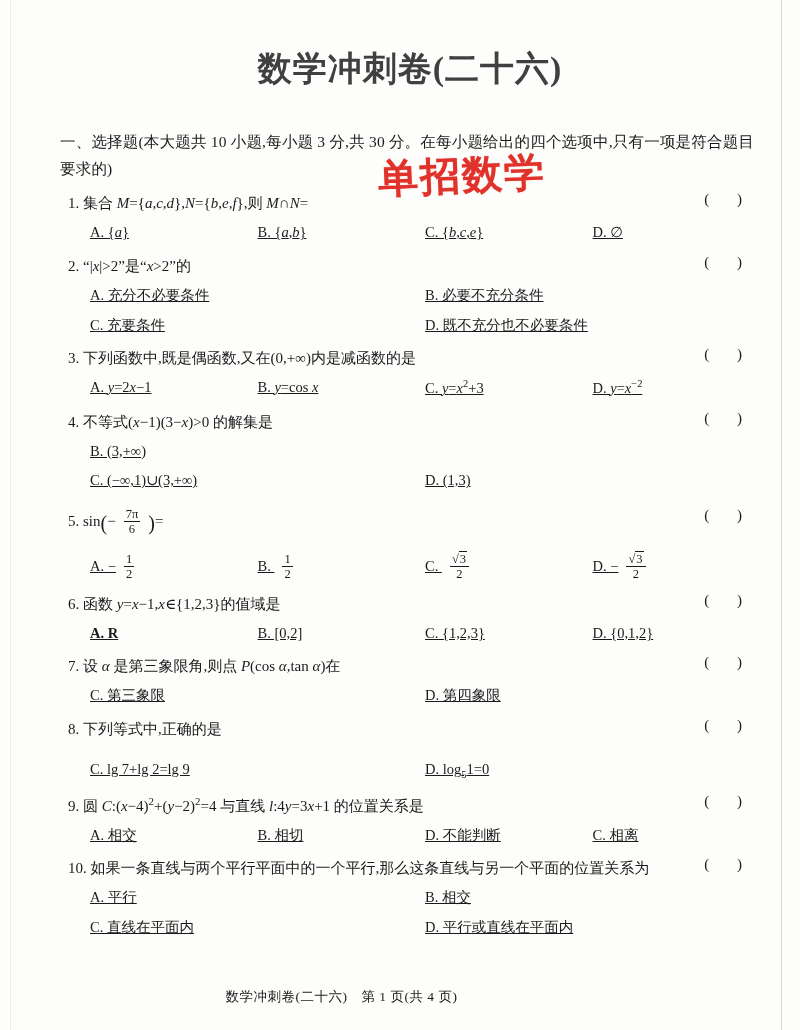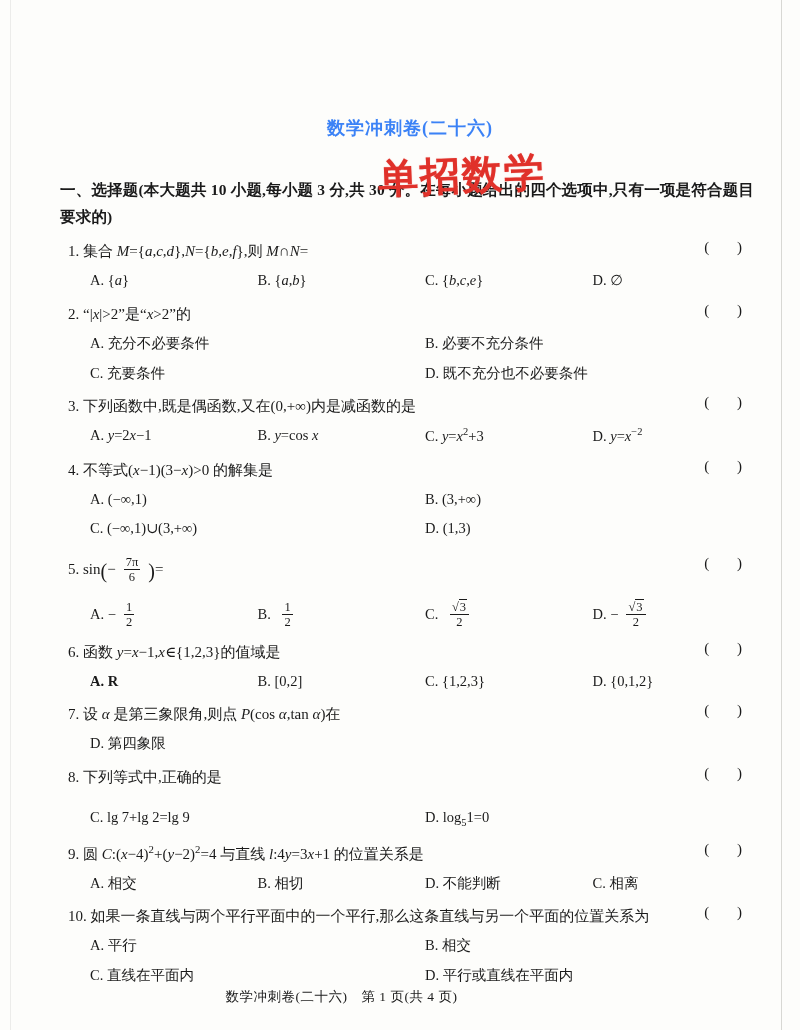--- a/index.html
+++ b/index.html
@@ -36,31 +36,31 @@
     background: #ececea;
   }
   .content {
     position: absolute;
     left: 60px;
     top: 0;
     width: 700px;
   }
   .doc-title {
     text-align: center;
-    font-size: 18px;
+    font-size: 34px;
     font-weight: bold;
     letter-spacing: 1px;
-    margin-top: 116px;
+    margin-top: 46px;
     margin-bottom: 0;
-    color: #3b82f6;
+    color: #404040;
   }
   .section-head {
     margin-top: 36px;
     font-size: 15.5px;
-    font-weight: bold;
+    font-weight: normal;
     line-height: 1.75;
     letter-spacing: 0.2px;
   }
   .stamp {
     position: absolute;
     left: 378px;
     top: 148px;
     font-family: "DejaVu Sans", sans-serif;
     font-size: 40px;
     font-weight: bold;
@@ -84,20 +84,21 @@
     top: 0;
     font-size: 15px;
     letter-spacing: 12px;
   }
   .opts {
     display: flex;
     padding-left: 30px;
     margin-top: 5px;
     font-size: 14.5px;
     line-height: 1.7;
+    text-decoration: underline;
   }
   .opts.c4 > div { width: 25%; }
   .opts.c2 > div { width: 50%; }
   .opts .opt { white-space: nowrap; }
   .italic { font-style: italic; }
   .frac {
     display: inline-block;
     vertical-align: middle;
     text-align: center;
     font-size: 12.5px;
@@ -182,21 +183,20 @@
       </div>
     </div>
 
     <div class="q">
       <div class="q-stem">
         <span>4.</span>
         不等式(<span class="italic">x</span>−1)(3−<span class="italic">x</span>)&gt;0 的解集是
       </div>
       <div class="paren">(      )</div>
       <div class="opts c2">
-        <div class="opt">A. (−∞,1)</div>
         <div class="opt">B. (3,+∞)</div>
       </div>
       <div class="opts c2">
         <div class="opt">C. (−∞,1)∪(3,+∞)</div>
         <div class="opt">D. (1,3)</div>
       </div>
     </div>
 
     <div class="q q-tall">
       <div class="q-stem">
@@ -226,20 +226,21 @@
       </div>
     </div>
 
     <div class="q">
       <div class="q-stem">
         <span>7.</span>
         设 <span class="italic">α</span> 是第三象限角,则点 <span class="italic">P</span>(cos <span class="italic">α</span>,tan <span class="italic">α</span>)在
       </div>
       <div class="paren">(      )</div>
       <div class="opts c2">
+        <div class="opt">C. 第三象限</div>
         <div class="opt">D. 第四象限</div>
       </div>
     </div>
 
     <div class="q">
       <div class="q-stem">
         <span>8.</span>
         下列等式中,正确的是
       </div>
       <div class="paren">(      )</div>

